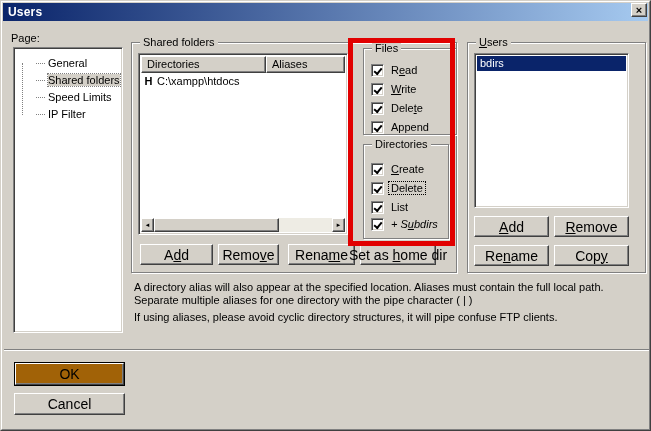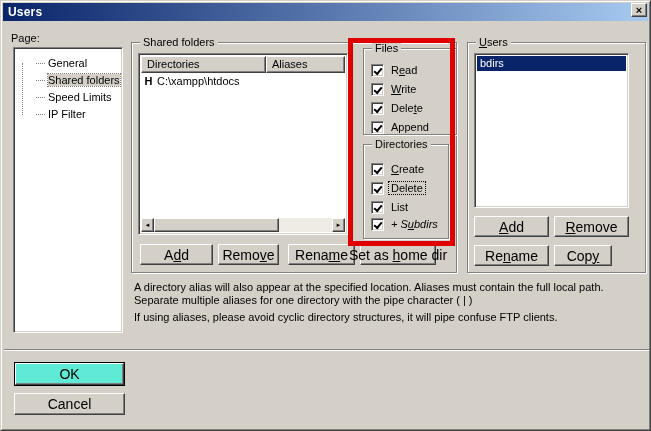--- a/index.html
+++ b/index.html
@@ -29,21 +29,21 @@
   .btn{
     position:absolute;background:#d4d0c8;
     border:1px solid;border-color:#fff #404040 #404040 #fff;
     box-shadow:inset -1px -1px 0 #808080;
     display:flex;align-items:center;justify-content:center;
     font-size:14px;cursor:default;white-space:nowrap;
   }
   .btn u,.cb-label u{text-decoration:underline;text-underline-offset:1px;}
   .btn-default{border:1px solid #000;box-shadow:none;}
   .btn-default .btn-inner{
-    position:absolute;inset:0;background:#5eead4;
+    position:absolute;inset:0;background:#a16207;
     border:1px solid;border-color:#fff #404040 #404040 #fff;box-shadow:inset -1px -1px 0 #808080;
     display:flex;align-items:center;justify-content:center;
   }
   .sunken{
     background:#fff;border:1px solid;border-color:#808080 #fff #fff #808080;
     box-shadow:inset 1px 1px 0 #404040, inset -1px -1px 0 #d4d0c8;
   }
   .groupbox{
     position:absolute;border:1px solid #808080;
     box-shadow:inset 1px 1px 0 #fff, 1px 1px 0 #fff;
@@ -236,21 +236,21 @@
   </div>
   <div class="btn" style="left:473px;top:215px;width:75px;height:21px;">
     <span><span></span><u>A</u><span>dd</span></span>
   </div>
   <div class="btn" style="left:553px;top:215px;width:75px;height:21px;">
     <span><span></span><u>R</u><span>emove</span></span>
   </div>
   <div class="btn" style="left:473px;top:244px;width:75px;height:21px;">
     <span><span>Re</span><u>n</u><span>ame</span></span>
   </div>
-  <div class="btn" style="left:553px;top:244px;width:58px;height:21px;">
+  <div class="btn" style="left:553px;top:244px;width:75px;height:21px;">
     <span><span>Cop</span><u>y</u><span></span></span>
   </div>
 
   <div class="notes1">A directory alias will also appear at the specified location. Aliases must contain the full local path. Separate multiple aliases for one directory with the pipe character ( | )</div>
   <div class="notes2">If using aliases, please avoid cyclic directory structures, it will pipe confuse FTP clients.</div>
 
   <div class="divider"></div>
   <div class="btn btn-default" style="left:13px;top:361px;width:111px;height:24px;">
     <span class="btn-inner">
         <span>OK</span>

